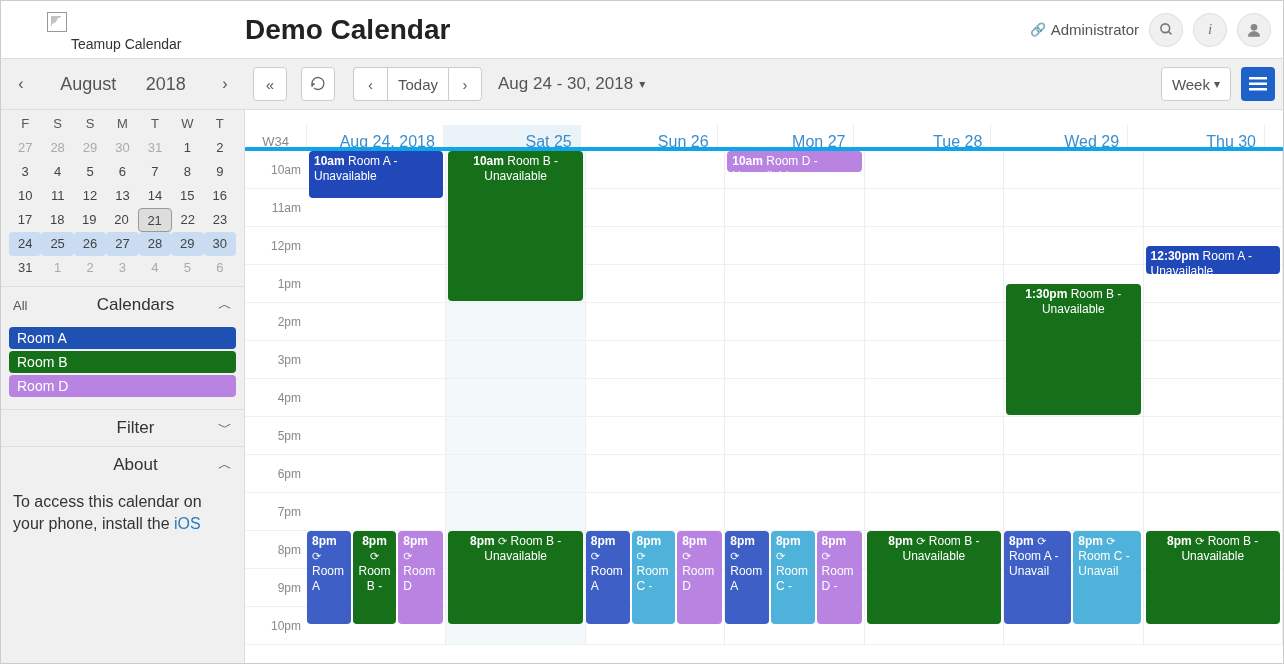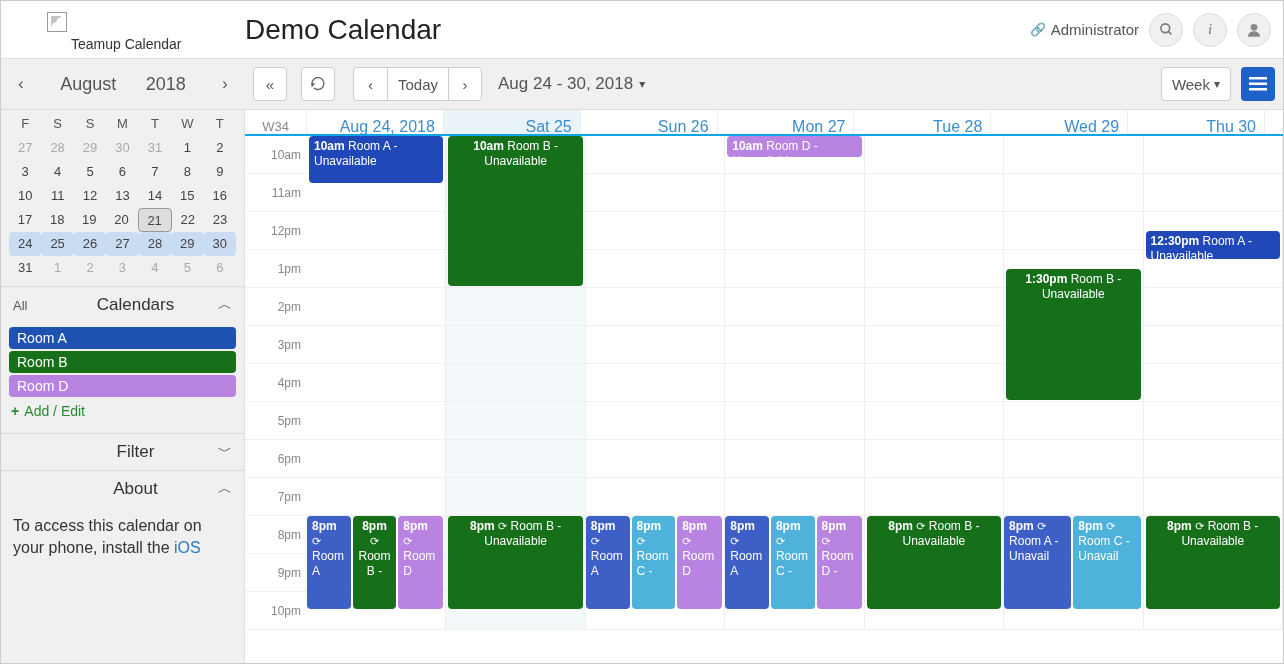--- a/index.html
+++ b/index.html
@@ -4,21 +4,21 @@
 <style>
 * { box-sizing: border-box; margin: 0; padding: 0; }
 body { font-family: -apple-system, BlinkMacSystemFont, "Segoe UI", Arial, sans-serif; font-size: 14px; color: #333; background: #fff; border: 1px solid #ccc; width: 1284px; height: 664px; overflow: hidden; }
 
 
 .header { display: flex; align-items: center; height: 58px; border-bottom: 1px solid #ddd; padding: 0 12px; }
 .logo-wrap { width: 232px; display: flex; align-items: flex-start; padding-left: 34px; padding-top: 4px; }
 .logo-broken { width: 20px; height: 20px; border: 1px solid #999; display: inline-block; position: relative; margin-right: 4px; flex-shrink: 0; }
 .logo-broken::before { content: ""; position: absolute; left: 3px; top: 3px; width: 10px; height: 10px; background: linear-gradient(135deg, #888 0%, #888 50%, transparent 50%); opacity: 0.5; }
 .logo-text { font-size: 14px; color: #333; margin-top: 24px; }
-.cal-title { font-size: 28px; font-weight: 400; color: #222; flex: 1; }
+.cal-title { font-size: 28px; font-weight: 700; color: #222; flex: 1; }
 .header-right { display: flex; align-items: center; gap: 10px; }
 .admin-link { color: #555; font-size: 15px; display: flex; align-items: center; gap: 4px; }
 .link-icon { font-size: 13px; color: #777; }
 .icon-btn { width: 34px; height: 34px; border-radius: 50%; background: #f0f0f0; border: 1px solid #ddd; display: flex; align-items: center; justify-content: center; color: #777; cursor: pointer; font-size: 15px; }
 
 
 .toolbar-row { display: flex; background: #f0f0f0; border-bottom: 1px solid #ddd; }
 .sidebar-top { width: 244px; display: flex; align-items: center; justify-content: space-between; padding: 8px 10px; }
 .nav-chevron { width: 20px; height: 28px; display: flex; align-items: center; justify-content: center; color: #555; cursor: pointer; font-size: 16px; }
 .month-label { font-size: 18px; color: #555; }
@@ -60,21 +60,21 @@
 .room-b { background: #16701a; }
 .room-c { background: #4eb2db; }
 .room-d { background: #b983e2; }
 .add-edit { color: #2a8a2f; font-size: 14px; padding: 4px 2px; cursor: pointer; }
 .add-edit .plus { color: #2a8a2f; font-weight: bold; margin-right: 2px; }
 
 .side-note { padding: 8px 12px; font-size: 16px; color: #333; line-height: 1.4; }
 .side-note a { color: #2a7ac0; text-decoration: none; }
 
 
-.day-header-row { display: flex; height: 26px; border-bottom: 2px solid #0ea5e9; background: #fff; }
+.day-header-row { display: flex; height: 26px; border-bottom: 4px solid #0ea5e9; background: #fff; margin-top: 15px; }
 .time-gutter-head { width: 62px; text-align: center; font-size: 13px; color: #888; line-height: 34px; border-right: 1px solid #eee; }
 .day-head { flex: 1; text-align: right; padding-right: 8px; font-size: 16px; color: #3b8dcf; line-height: 34px; border-right: 1px solid #eee; cursor: pointer; }
 .day-head.today { background: #eaf3f8; }
 .scroll-gutter-head { width: 18px; }
 
 .grid-wrap { position: relative; height: calc(100% - 34px); overflow-y: auto; }
 .grid-inner { position: relative; display: flex; }
 .time-col { width: 62px; flex-shrink: 0; }
 .time-slot { height: 38px; border-bottom: 1px solid #f0f0f0; text-align: right; padding-right: 6px; font-size: 12px; color: #888; display:flex; align-items:center; justify-content:flex-end; }
 .days-area { flex: 1; position: relative; display: flex; }
@@ -243,21 +243,20 @@
     <div class="side-sec">
       <div class="side-sec-head">
         <span class="lbl-left">All</span>
         <span class="lbl-center">Calendars</span>
         <span class="chev">︿</span>
       </div>
       <div class="cal-list" id="cal-list">
           <div class="cal-item room-a">Room A</div>
           <div class="cal-item room-b">Room B</div>
           <div class="cal-item room-d">Room D</div>
-          <div class="add-edit"><span class="plus">+</span> Add / Edit</div>
         </div>
     </div>
 
     <div class="side-sec">
       <div class="side-sec-head">
         <span class="lbl-left"></span>
         <span class="lbl-center">Filter</span>
         <span class="chev">﹀</span>
       </div>
     </div>

